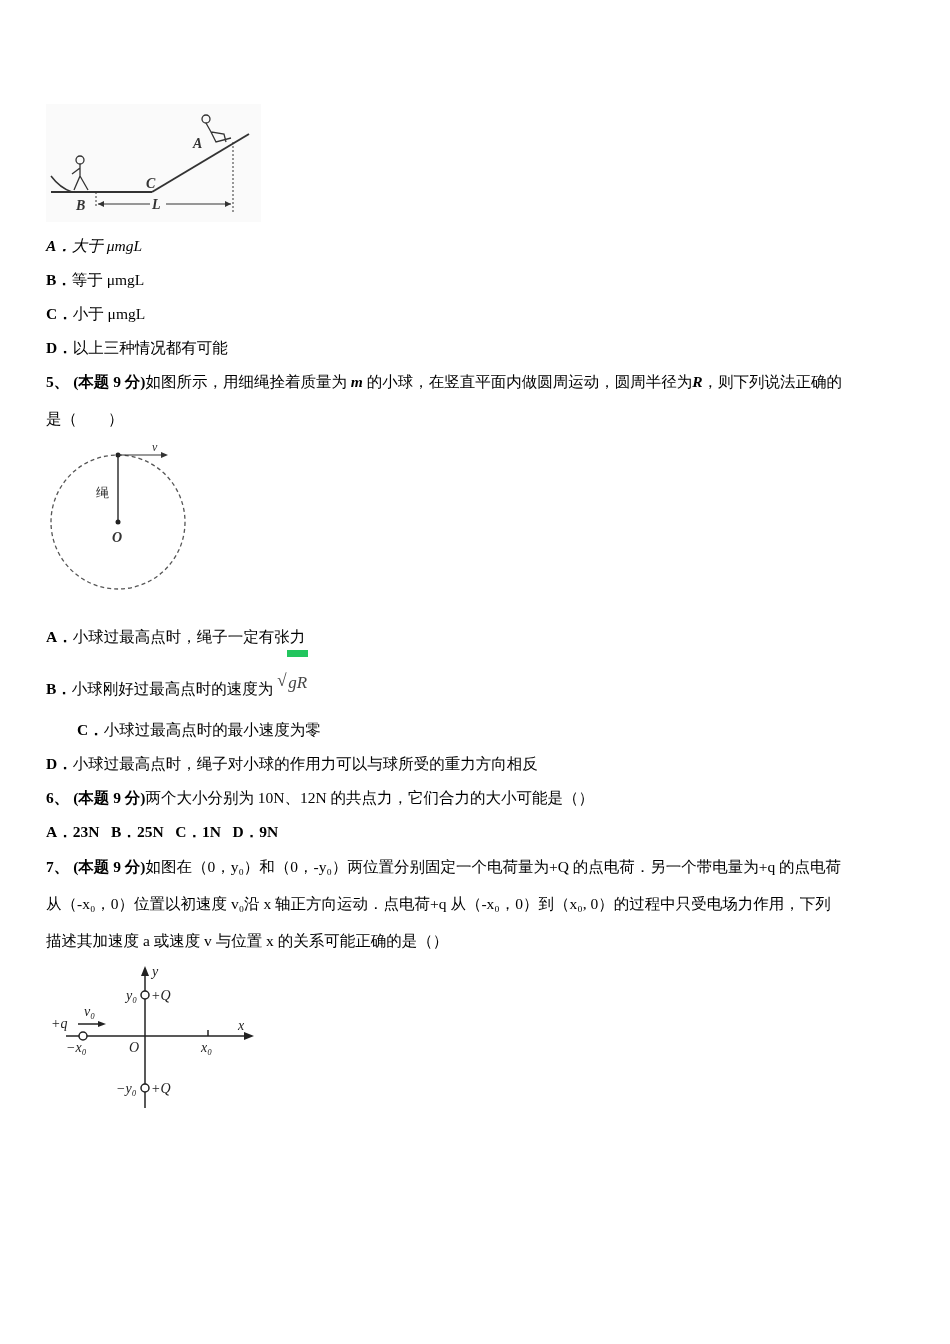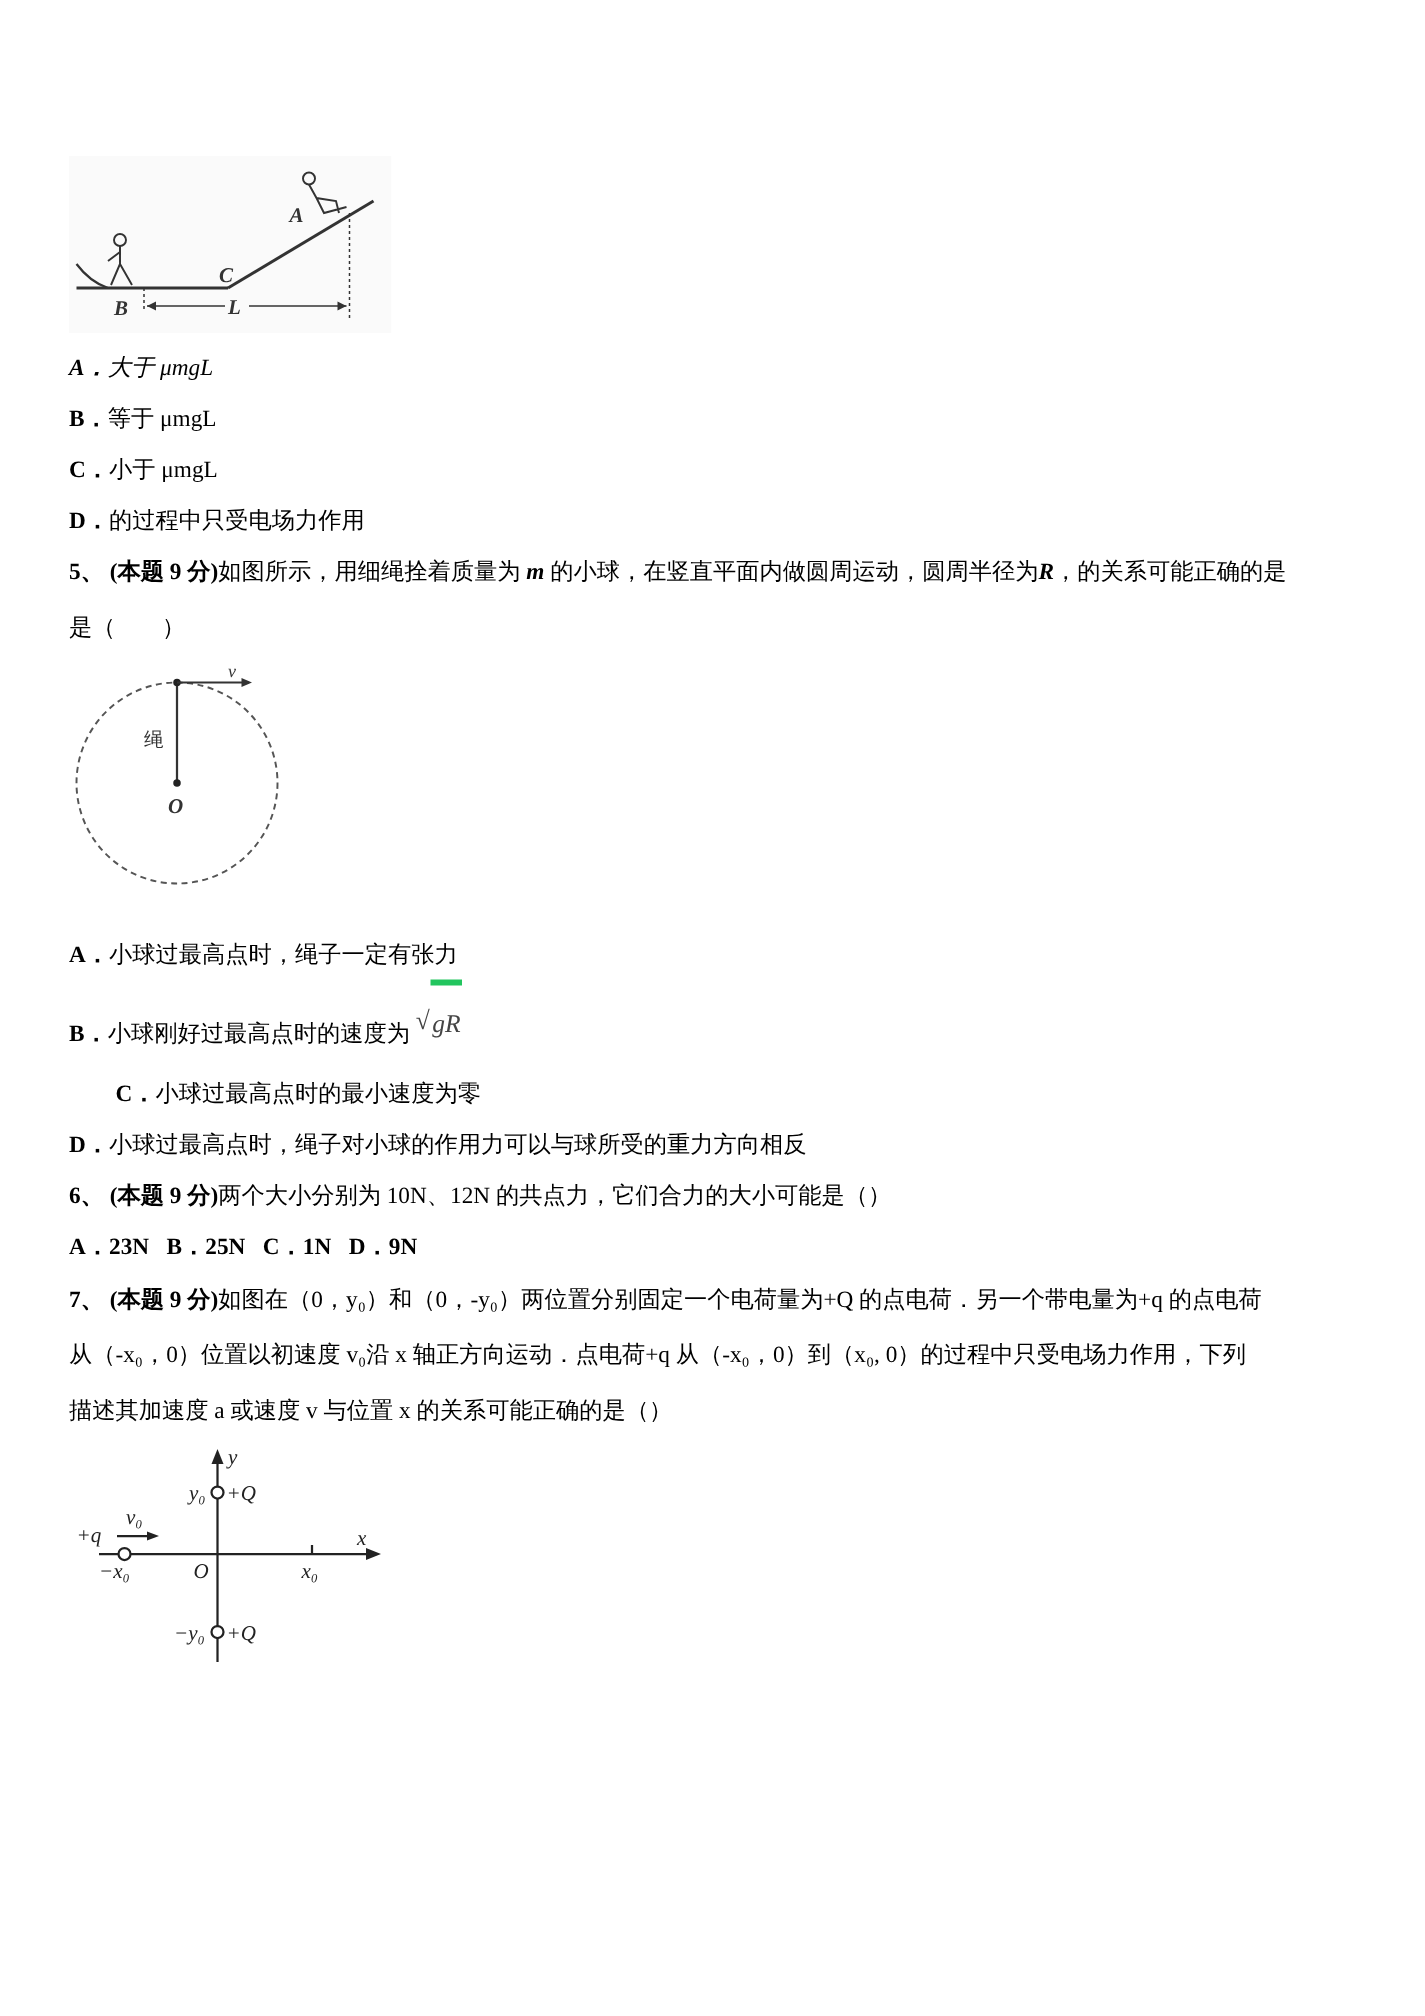--- a/index.html
+++ b/index.html
@@ -5,21 +5,21 @@
   html, body { margin: 0; padding: 0; background: #ffffff; }
   body { width: 950px; height: 1344px; position: relative; overflow: hidden;
          font-family: "Liberation Serif", "DejaVu Serif", serif; color: #000; }
   .line { position: absolute; left: 46px; font-size: 15.5px; white-space: nowrap; line-height: 20px; }
   .b { font-weight: bold; }
   .i { font-style: italic; font-weight: bold; }
   .fig { position: absolute; }
   .sqrt { display: inline-block; position: relative; font-style: italic; font-family: "Liberation Serif", serif;
           font-size: 17px; color: #444; vertical-align: 6px; padding-left: 10px; }
   .sqrt .rad { position: absolute; left: 0; top: -2px; }
-  .sqrt .over { border-top: 4px solid #22c55e; padding: 16px 1px; }
+  .sqrt .over { border-top: 7px solid #22c55e; padding: 16px 1px; }
 </style>
 </head>
 <body>
 
 <div class="fig" style="left:46px; top:104px; width:215px; height:118px;">
   <svg width="215" height="118" viewBox="0 0 215 118">
     <rect x="0" y="0" width="215" height="118" fill="#fafafa"></rect>
 
     <line x1="5" y1="88" x2="106" y2="88" stroke="#333" stroke-width="2"></line>
 
@@ -50,28 +50,28 @@
 <div class="line" style="top:236px;font-style:italic;">
   <span class="b">A．</span><span>大于 μmgL</span>
 </div>
 <div class="line" style="top:270px;font-family:Liberation Serif, serif;">
   <span class="b">B．</span><span>等于 μmgL</span>
 </div>
 <div class="line" style="top:304px;">
   <span class="b">C．</span><span>小于 μmgL</span>
 </div>
 <div class="line" style="top:338px;">
-  <span class="b">D．</span><span>的过程中只受电场力作用</span>
+  <span class="b">D．</span><span>以上三种情况都有可能</span>
 </div>
 
 <div class="line" style="top:372px;">
   <span class="b">5、</span>
   <span class="b">(本题 9 分)</span><span>如图所示，用细绳拴着质量为</span>
   <span class="i">m</span>
-  <span>的小球，在竖直平面内做圆周运动，圆周半径为</span><span class="i">R</span><span>，的关系可能正确的是</span>
+  <span>的小球，在竖直平面内做圆周运动，圆周半径为</span><span class="i">R</span><span>，则下列说法正确的</span>
 </div>
 <div class="line" style="top:409px;">
   <span>是（　　）</span>
 </div>
 
 <div class="fig" style="left:46px; top:442px; width:150px; height:152px;">
   <svg width="150" height="152" viewBox="0 0 150 152">
     <circle cx="72" cy="80" r="67" stroke="#555" stroke-width="1.3" fill="none" stroke-dasharray="4,3"></circle>
     <line x1="72" y1="13" x2="72" y2="80" stroke="#333" stroke-width="1.5"></line>
     <circle cx="72" cy="13" r="2.5" fill="#222"></circle>

